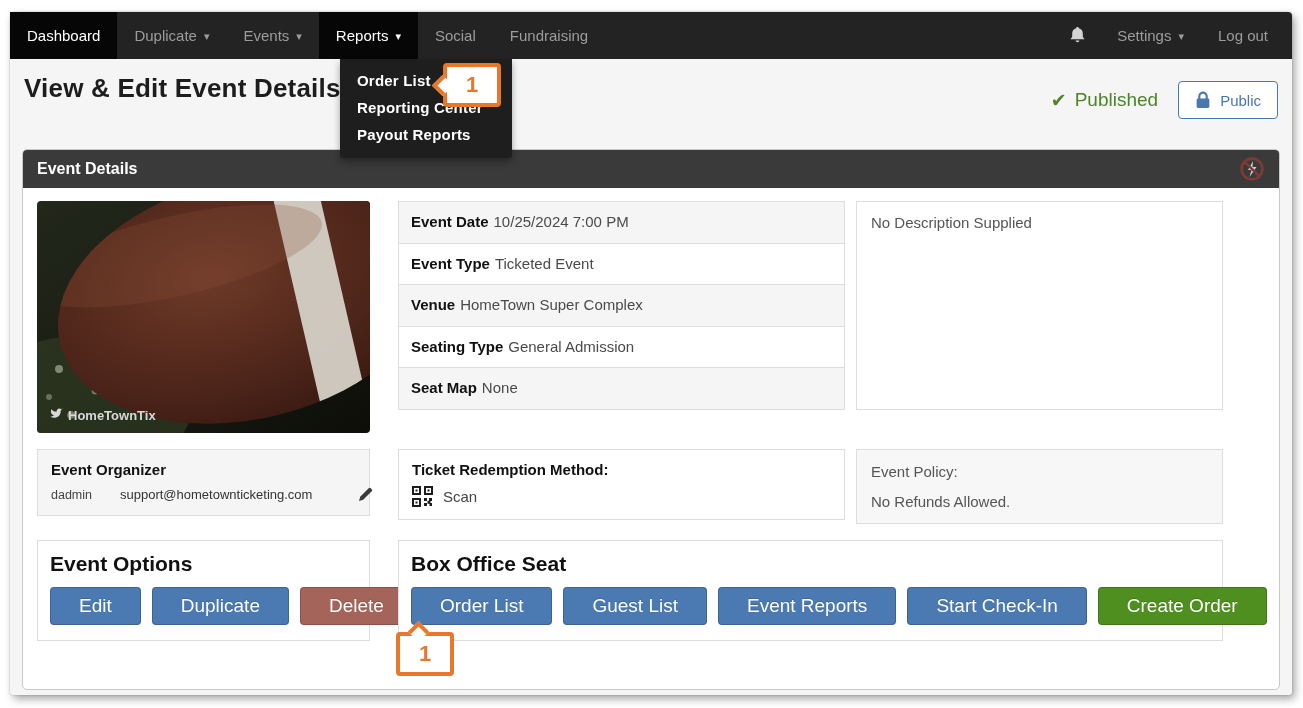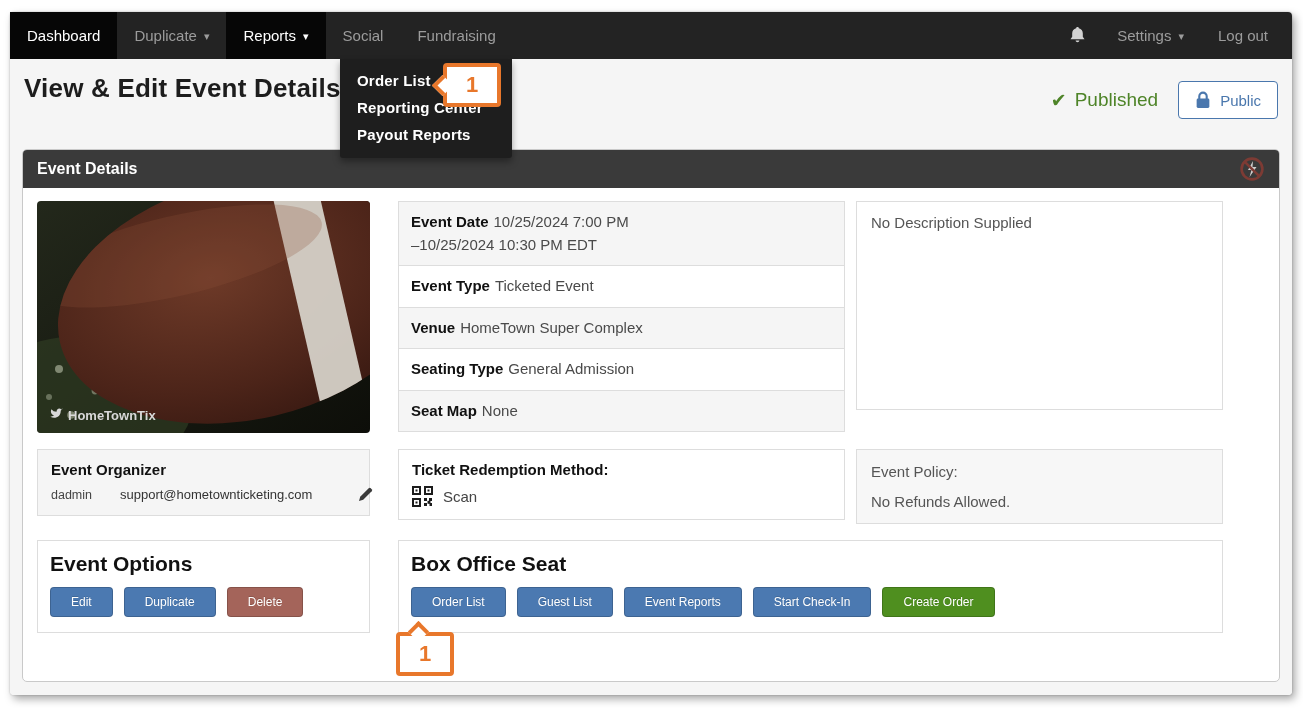--- a/index.html
+++ b/index.html
@@ -57,21 +57,21 @@
   .ticket-box{ background:#fff; border:1px solid #ddd; padding:11px 13px 12px; }
   .ticket-title{ font-size:15px; font-weight:bold; color:#111; }
   .ticket-line{ display:flex; align-items:center; gap:10px; margin-top:8px; color:#444; font-size:15px; }
   .policy-box{ background:#f7f7f7; border:1px solid #ddd; padding:13px 14px; color:#555; font-size:15px; }
   .policy-box .p2{ margin-top:13px; }
   
   .opt-box{ background:#fff; border:1px solid #ddd; padding:9px 12px 15px; }
   .tools-box{ background:#fff; border:1px solid #ddd; padding:9px 12px 15px; width:825px; margin-left:28px; }
   .section-title{ font-size:21px; font-weight:bold; color:#111; margin:2px 0 11px; }
   .btn-row{ display:flex; gap:11px; }
-  .btn{ border-radius:4px; color:#fff; font-size:12px; padding:7px 20px; border:1px solid rgba(0,0,0,.18); font-family:inherit; cursor:pointer; white-space:nowrap; text-shadow:0 -1px 0 rgba(0,0,0,.15); }
+  .btn{ border-radius:4px; color:#fff; font-size:19px; padding:7px 28px; border:1px solid rgba(0,0,0,.18); font-family:inherit; cursor:pointer; white-space:nowrap; text-shadow:0 -1px 0 rgba(0,0,0,.15); }
   .btn.blue{ background:#4b79b1; }
   .btn.red{ background:#a4645a; }
   .btn.green{ background:#4f8f1f; }
   
   .dropdown{ position:absolute; left:330px; top:47px; width:172px; background:#1e1e1e; padding:8px 0 10px; border-radius:0 0 3px 3px; box-shadow:0 4px 7px rgba(0,0,0,.35); z-index:40; }
   .dropdown-item{ padding:5px 17px; color:#fff; font-size:15px; font-weight:600; letter-spacing:.2px; cursor:pointer; white-space:nowrap; }
   
   .callout{ position:absolute; z-index:60; background:#fff; border:4px solid #e8772b; border-radius:4px; width:58px; height:44px; display:flex; align-items:center; justify-content:center; color:#e8772b; font-size:22px; font-weight:bold; }
   .callout-top{ left:433px; top:51px; }
   .callout-bottom{ left:386px; top:620px; }
@@ -81,20 +81,23 @@
 </style>
 </head>
 <body>
 
 <div class="page-card">
 
   <nav class="navbar">
     <div class="nav-item active">Dashboard</div>
     <div class="nav-item">
       <span>Duplicate</span><span class="caret">▾</span>
+    </div>
+    <div class="nav-item">
+      <span>Events</span><span class="caret">▾</span>
     </div>
     <div class="nav-item active">
       <span>Reports</span><span class="caret">▾</span>
     </div>
     <div class="nav-item">Social</div>
     <div class="nav-item">Fundraising</div>
     <div class="nav-spacer"></div>
     <div class="nav-bell">
       <svg width="17" height="19" viewBox="0 0 16 17">
           <path d="M8 0.5c.7 0 1.2.5 1.3 1.1C11.5 2.2 13 4.1 13 6.4v3.2l1.6 2.5H1.4L3 9.6V6.4c0-2.3 1.5-4.2 3.7-4.8C6.8 1 7.3.5 8 .5z" fill="#d2d2d2"></path>
@@ -177,21 +180,20 @@
               <g>
                 <path transform="translate(12,206) scale(1.05)" d="M13.2 1.6c-.5.3-1 .5-1.6.6A2.6 2.6 0 0 0 7.2 4v.6A6 6 0 0 1 2.3 2.2s-2 4 2.5 6a6.6 6.6 0 0 1-3.5 1c4.5 2.5 10 0 9.9-5.7.5-.4.8-1 1-1.9z" fill="#d8d8d8"></path>
               </g>
               <text x="31" y="219" font-size="13" font-weight="bold" fill="#d8d8d8" font-family="Liberation Sans, sans-serif">HomeTownTix</text>
             </svg>
           </div>
 
           <div class="col2">
             <div class="detail-row">
               <b>Event Date</b><span>10/25/2024 7:00 PM</span>
-              <span class="v2">–10/25/2024 10:30 PM EDT</span>
             </div>
             <div class="detail-row">
               <b>Event Type</b><span>Ticketed Event</span>
             </div>
             <div class="detail-row">
               <b>Venue</b><span>HomeTown Super Complex</span>
             </div>
             <div class="detail-row">
               <b>Seating Type</b><span>General Admission</span>
             </div>

